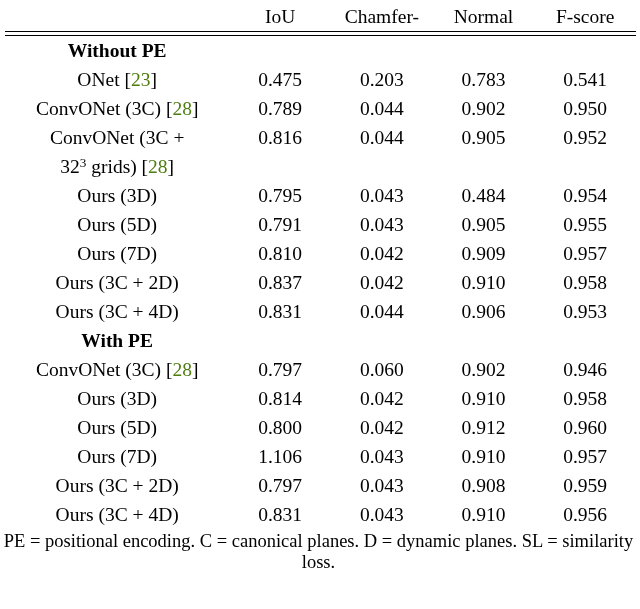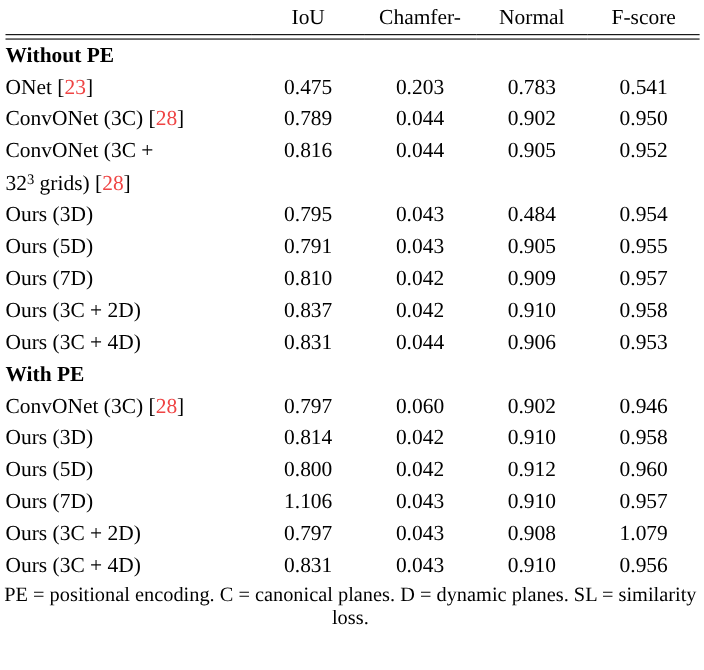--- a/index.html
+++ b/index.html
@@ -43,21 +43,21 @@
 
   
   .frame-left   { border-left: 1.6px solid #000; }
   .frame-right  { border-right: 1.6px solid #000; }
 
   
   .vsep { border-right: 1.6px solid #000; }
 
   
   .lcell {
-    text-align: left;
+    text-align: center;
     padding-left: 7px;
     padding-right: 4px;
     white-space: nowrap;
   }
   .ncell {
     text-align: center;
     white-space: nowrap;
   }
   .bold { font-weight: bold; }
 
@@ -80,21 +80,21 @@
     border-top: 1.6px solid #000;
     border-bottom: 1.6px solid #000;
     padding: 0;
     line-height: 0;
     font-size: 0;
   }
 
   tr.body-row td { height: 29px; }
   tr.section-row td { height: 29px; }
 
-  .cite { color: #ef4444; }
+  .cite { color: #4d7c0f; }
   .brk  { color: #000000; }
 
   .mathL {
     font-style: italic;
     font-family: "Liberation Serif", "DejaVu Serif", serif;
   }
   .sub {
     font-size: 0.68em;
     vertical-align: -0.28em;
     font-style: normal;
@@ -240,21 +240,21 @@
           <td class="ncell">1.106</td>
           <td class="ncell">0.043</td>
           <td class="ncell">0.910</td>
           <td class="ncell frame-right">0.957</td>
         </tr>
         <tr class="body-row">
           <td class="lcell frame-left vsep">Ours (3C + 2D)</td>
           <td class="ncell">0.797</td>
           <td class="ncell">0.043</td>
           <td class="ncell">0.908</td>
-          <td class="ncell frame-right">1.079</td>
+          <td class="ncell frame-right">0.959</td>
         </tr>
         <tr class="body-row">
           <td class="lcell frame-left vsep">Ours (3C + 4D)</td>
           <td class="ncell">0.831</td>
           <td class="ncell">0.043</td>
           <td class="ncell">0.910</td>
           <td class="ncell frame-right">0.956</td>
         </tr>
         <tr class="bottom-rule-row">
           <td class="frame-left frame-right rule-top" colspan="5" style="height: 0px; line-height: 0; font-size: 0px;"></td>

